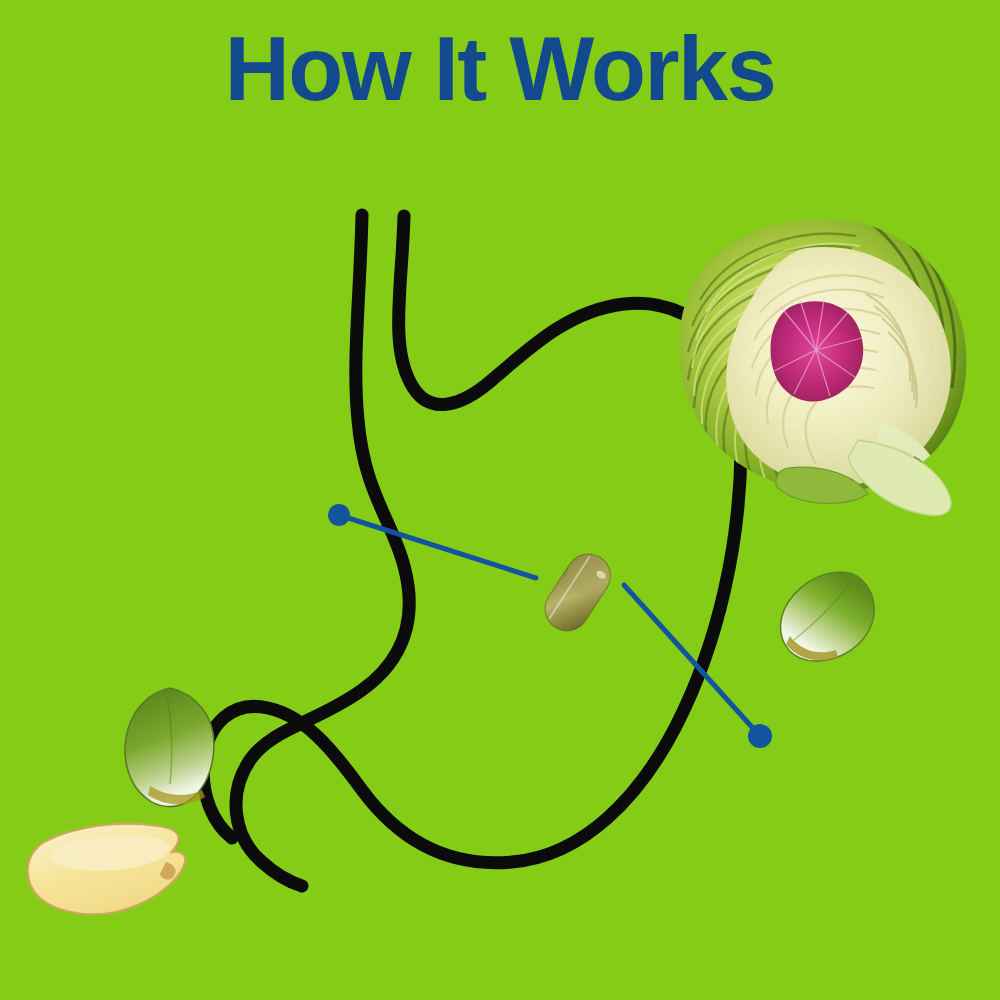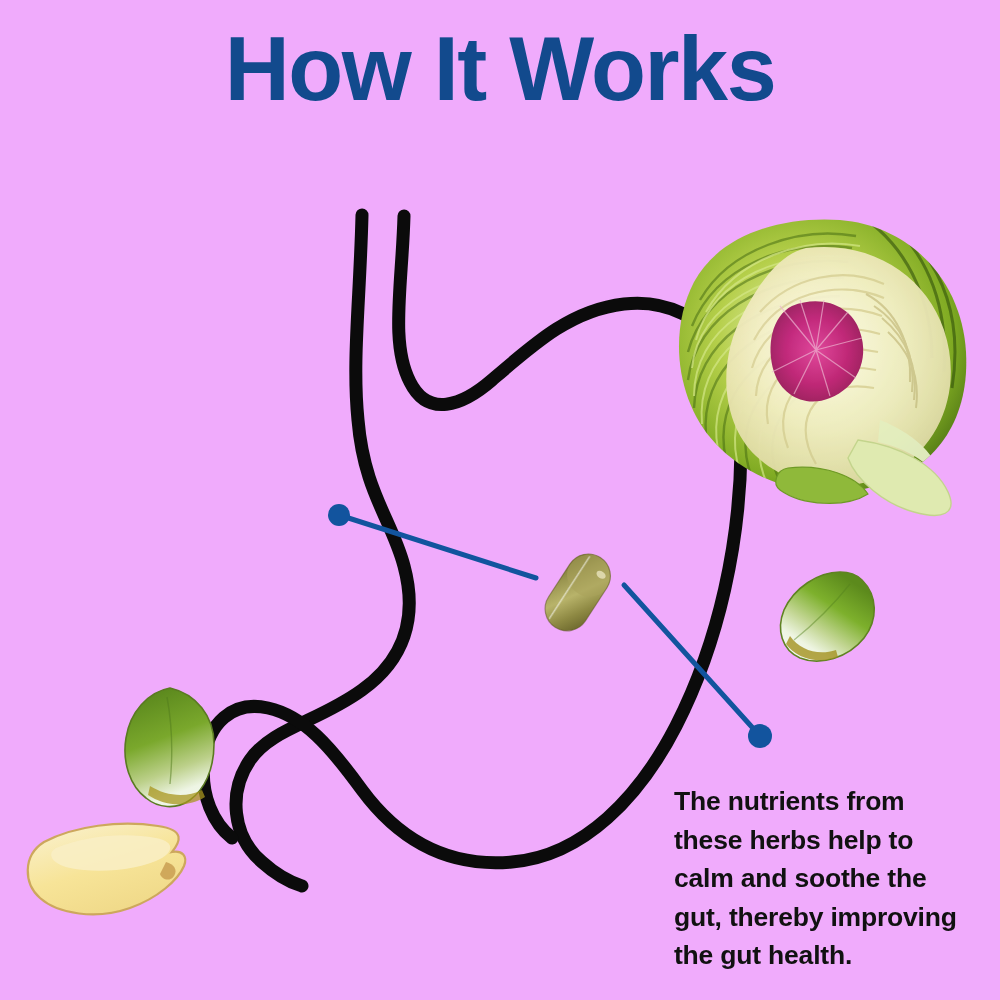--- a/index.html
+++ b/index.html
@@ -8,21 +8,21 @@
     padding: 0;
     background: #ffffff;
   }
   body {
     font-family: "Liberation Sans", sans-serif;
   }
   #canvas {
     position: relative;
     width: 1000px;
     height: 1000px;
-    background: #f0abfc;
+    background: #84cc16;
     overflow: hidden;
   }
 
   
   .title {
     position: absolute;
     left: 0;
     top: 22px;
     width: 1000px;
     text-align: center;
@@ -334,16 +334,15 @@
     <g>
       <line x1="624" y1="585" x2="760" y2="736" stroke="#12549E" stroke-width="5" stroke-linecap="round"></line>
       <circle cx="760" cy="736" r="12" fill="#12549E"></circle>
     </g>
   </svg>
 
   <div class="layer txt-layer" style="pointer-events:none;">
     <div class="title">How It Works</div>
 
 
-    <div class="callout" id="callout-right">The nutrients from these herbs help to calm and soothe the gut, thereby improving the gut health.</div>
   </div>
 
 </div>
 
 </body></html>

